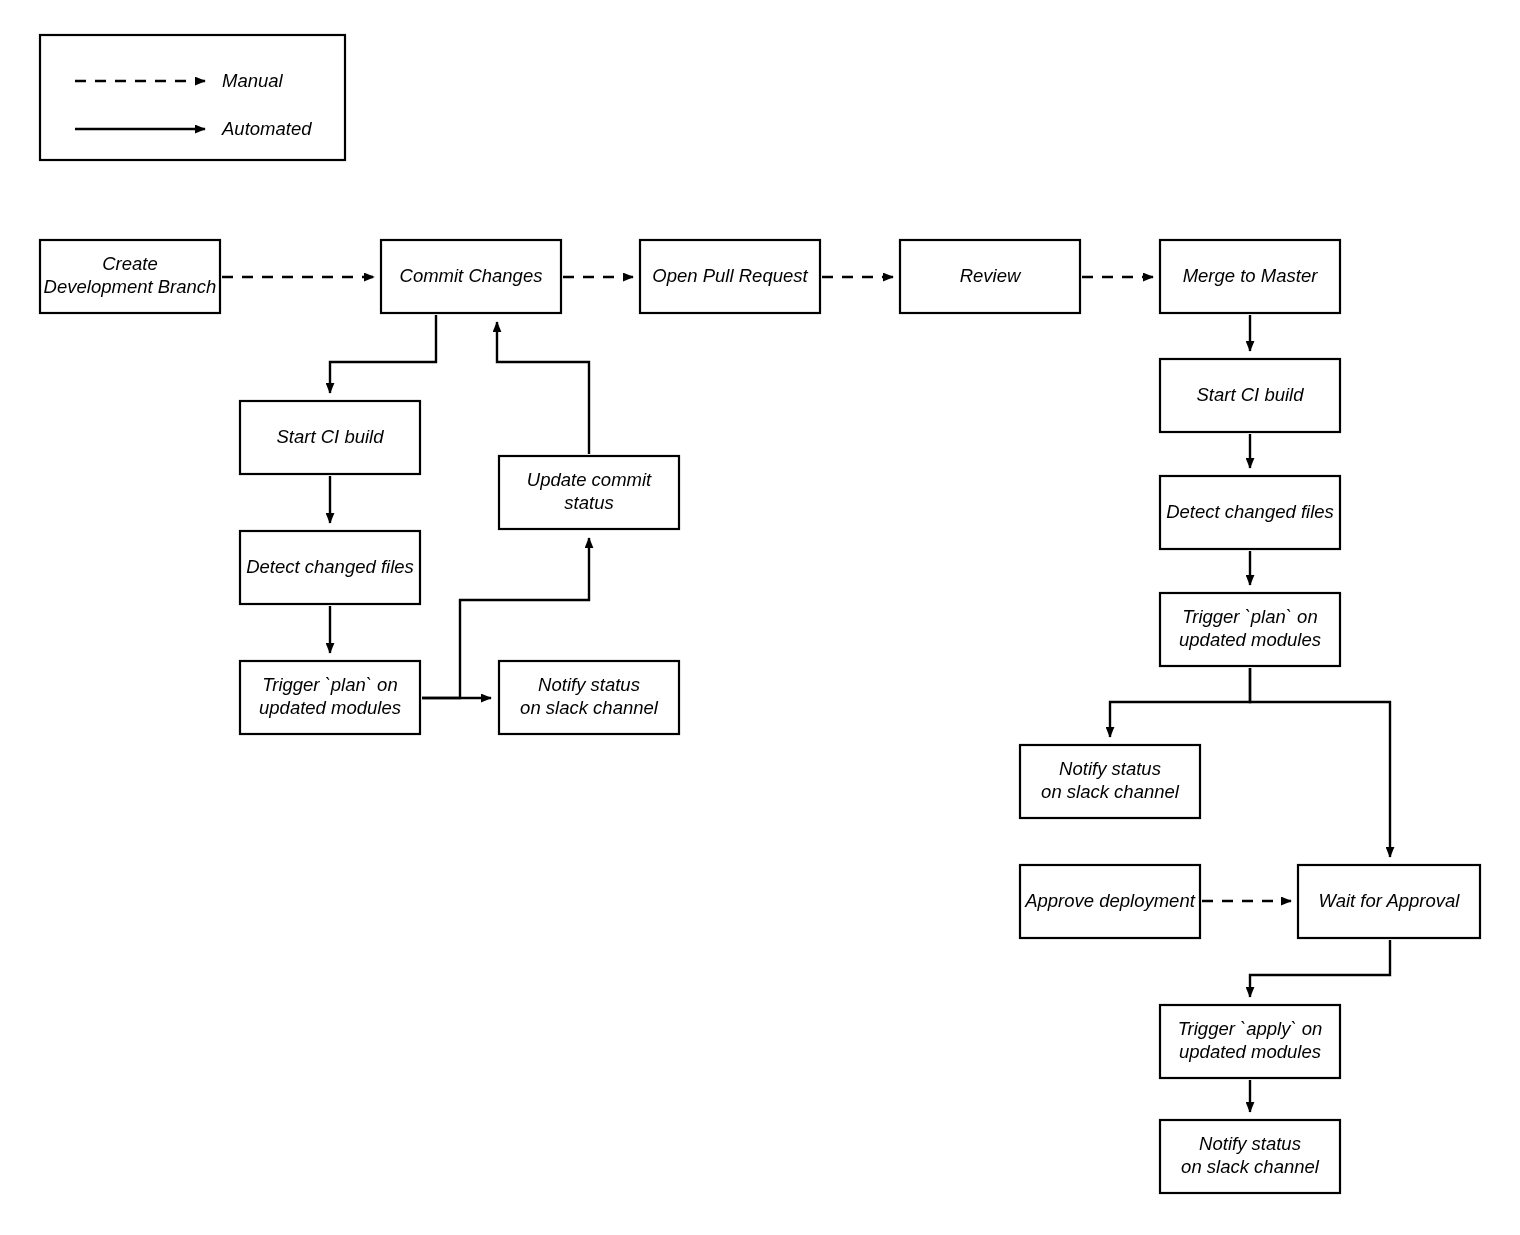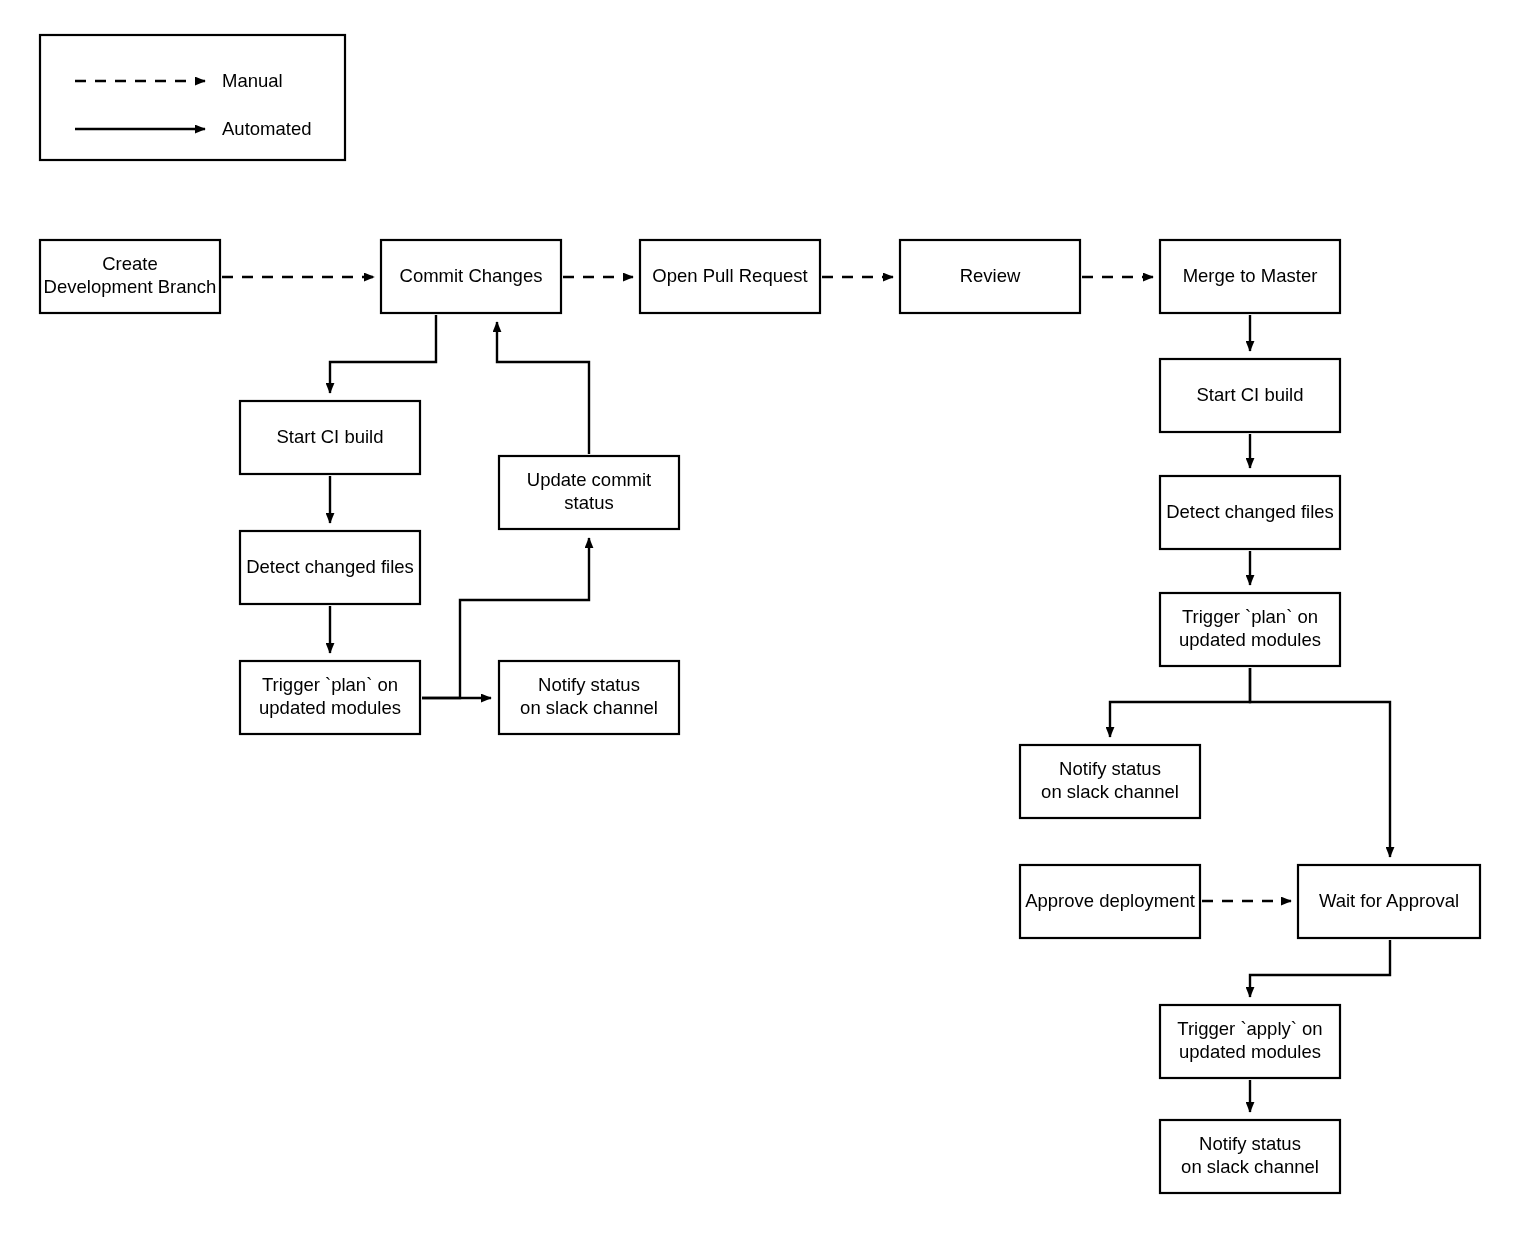--- a/index.html
+++ b/index.html
@@ -10,20 +10,21 @@
   body {
     width: 1520px;
     height: 1235px;
     font-family: "Liberation Sans", sans-serif;
     overflow: hidden;
   }
   #canvas {
     position: relative;
     width: 1520px;
     height: 1155px;
+    font-style: italic;
   }
   svg.flow {
     position: absolute;
     top: 0;
     left: 0;
     width: 1520px;
     height: 1235px;
   }
   .node-rect {
     fill: #ffffff;

